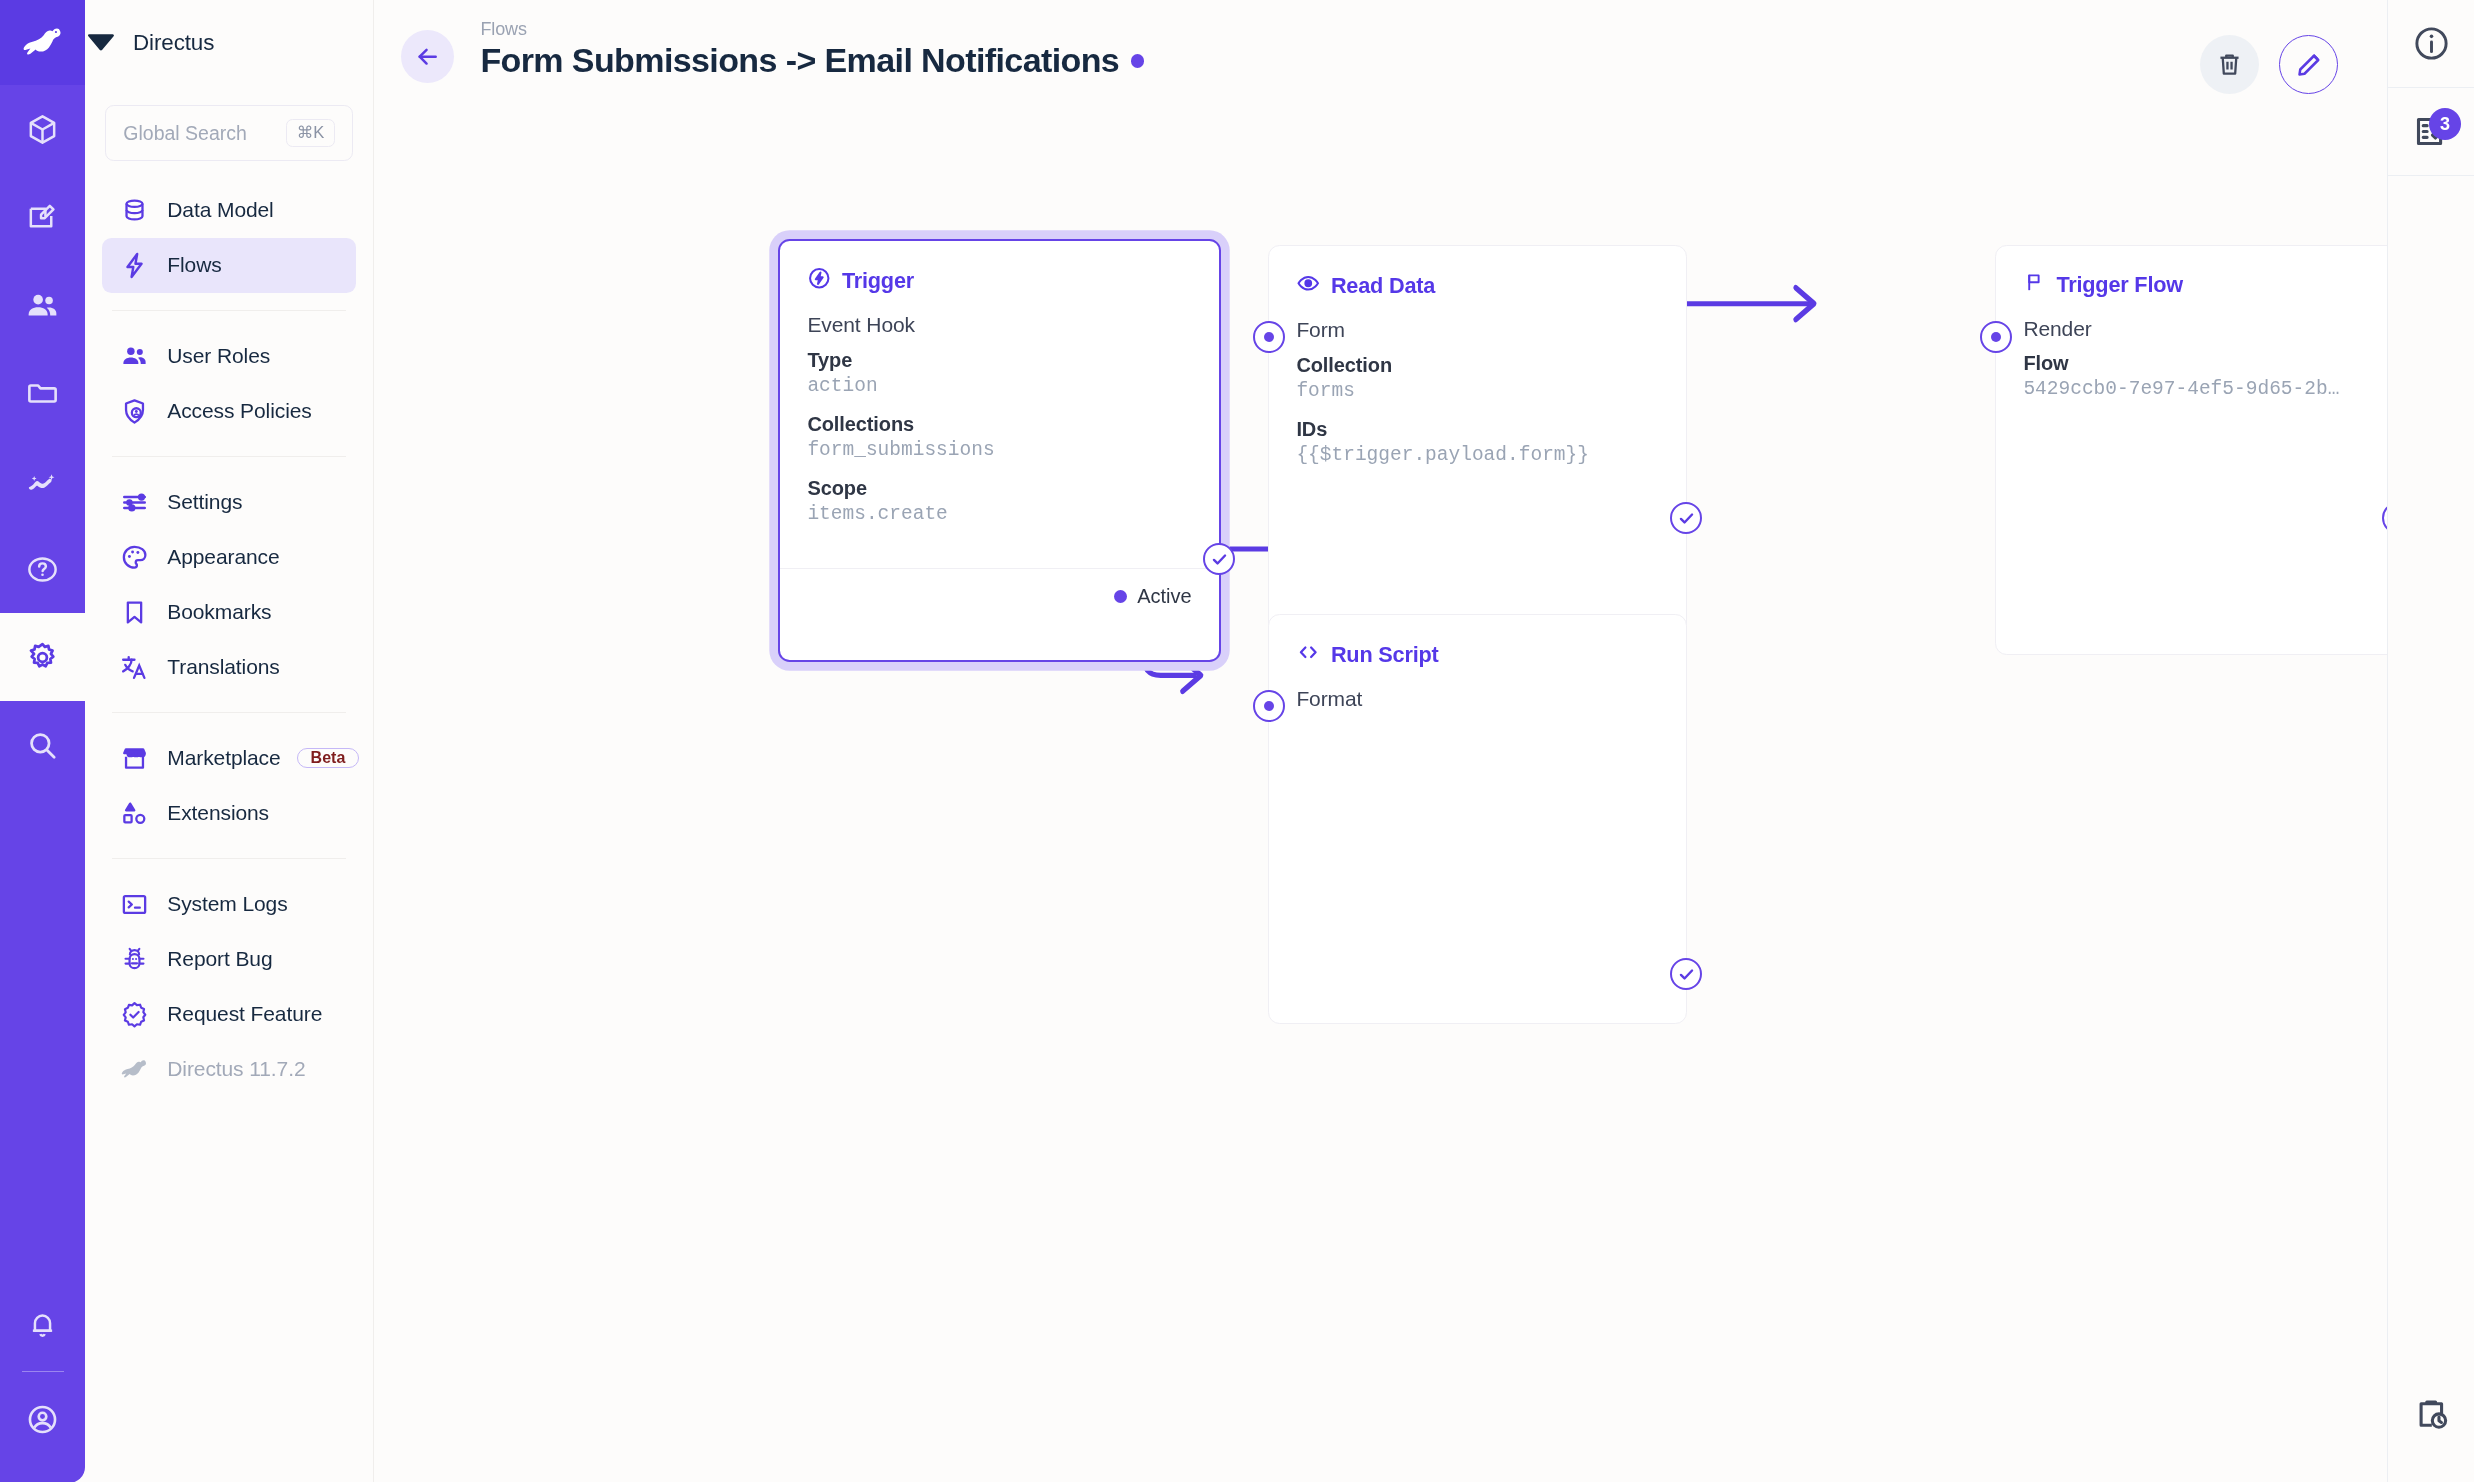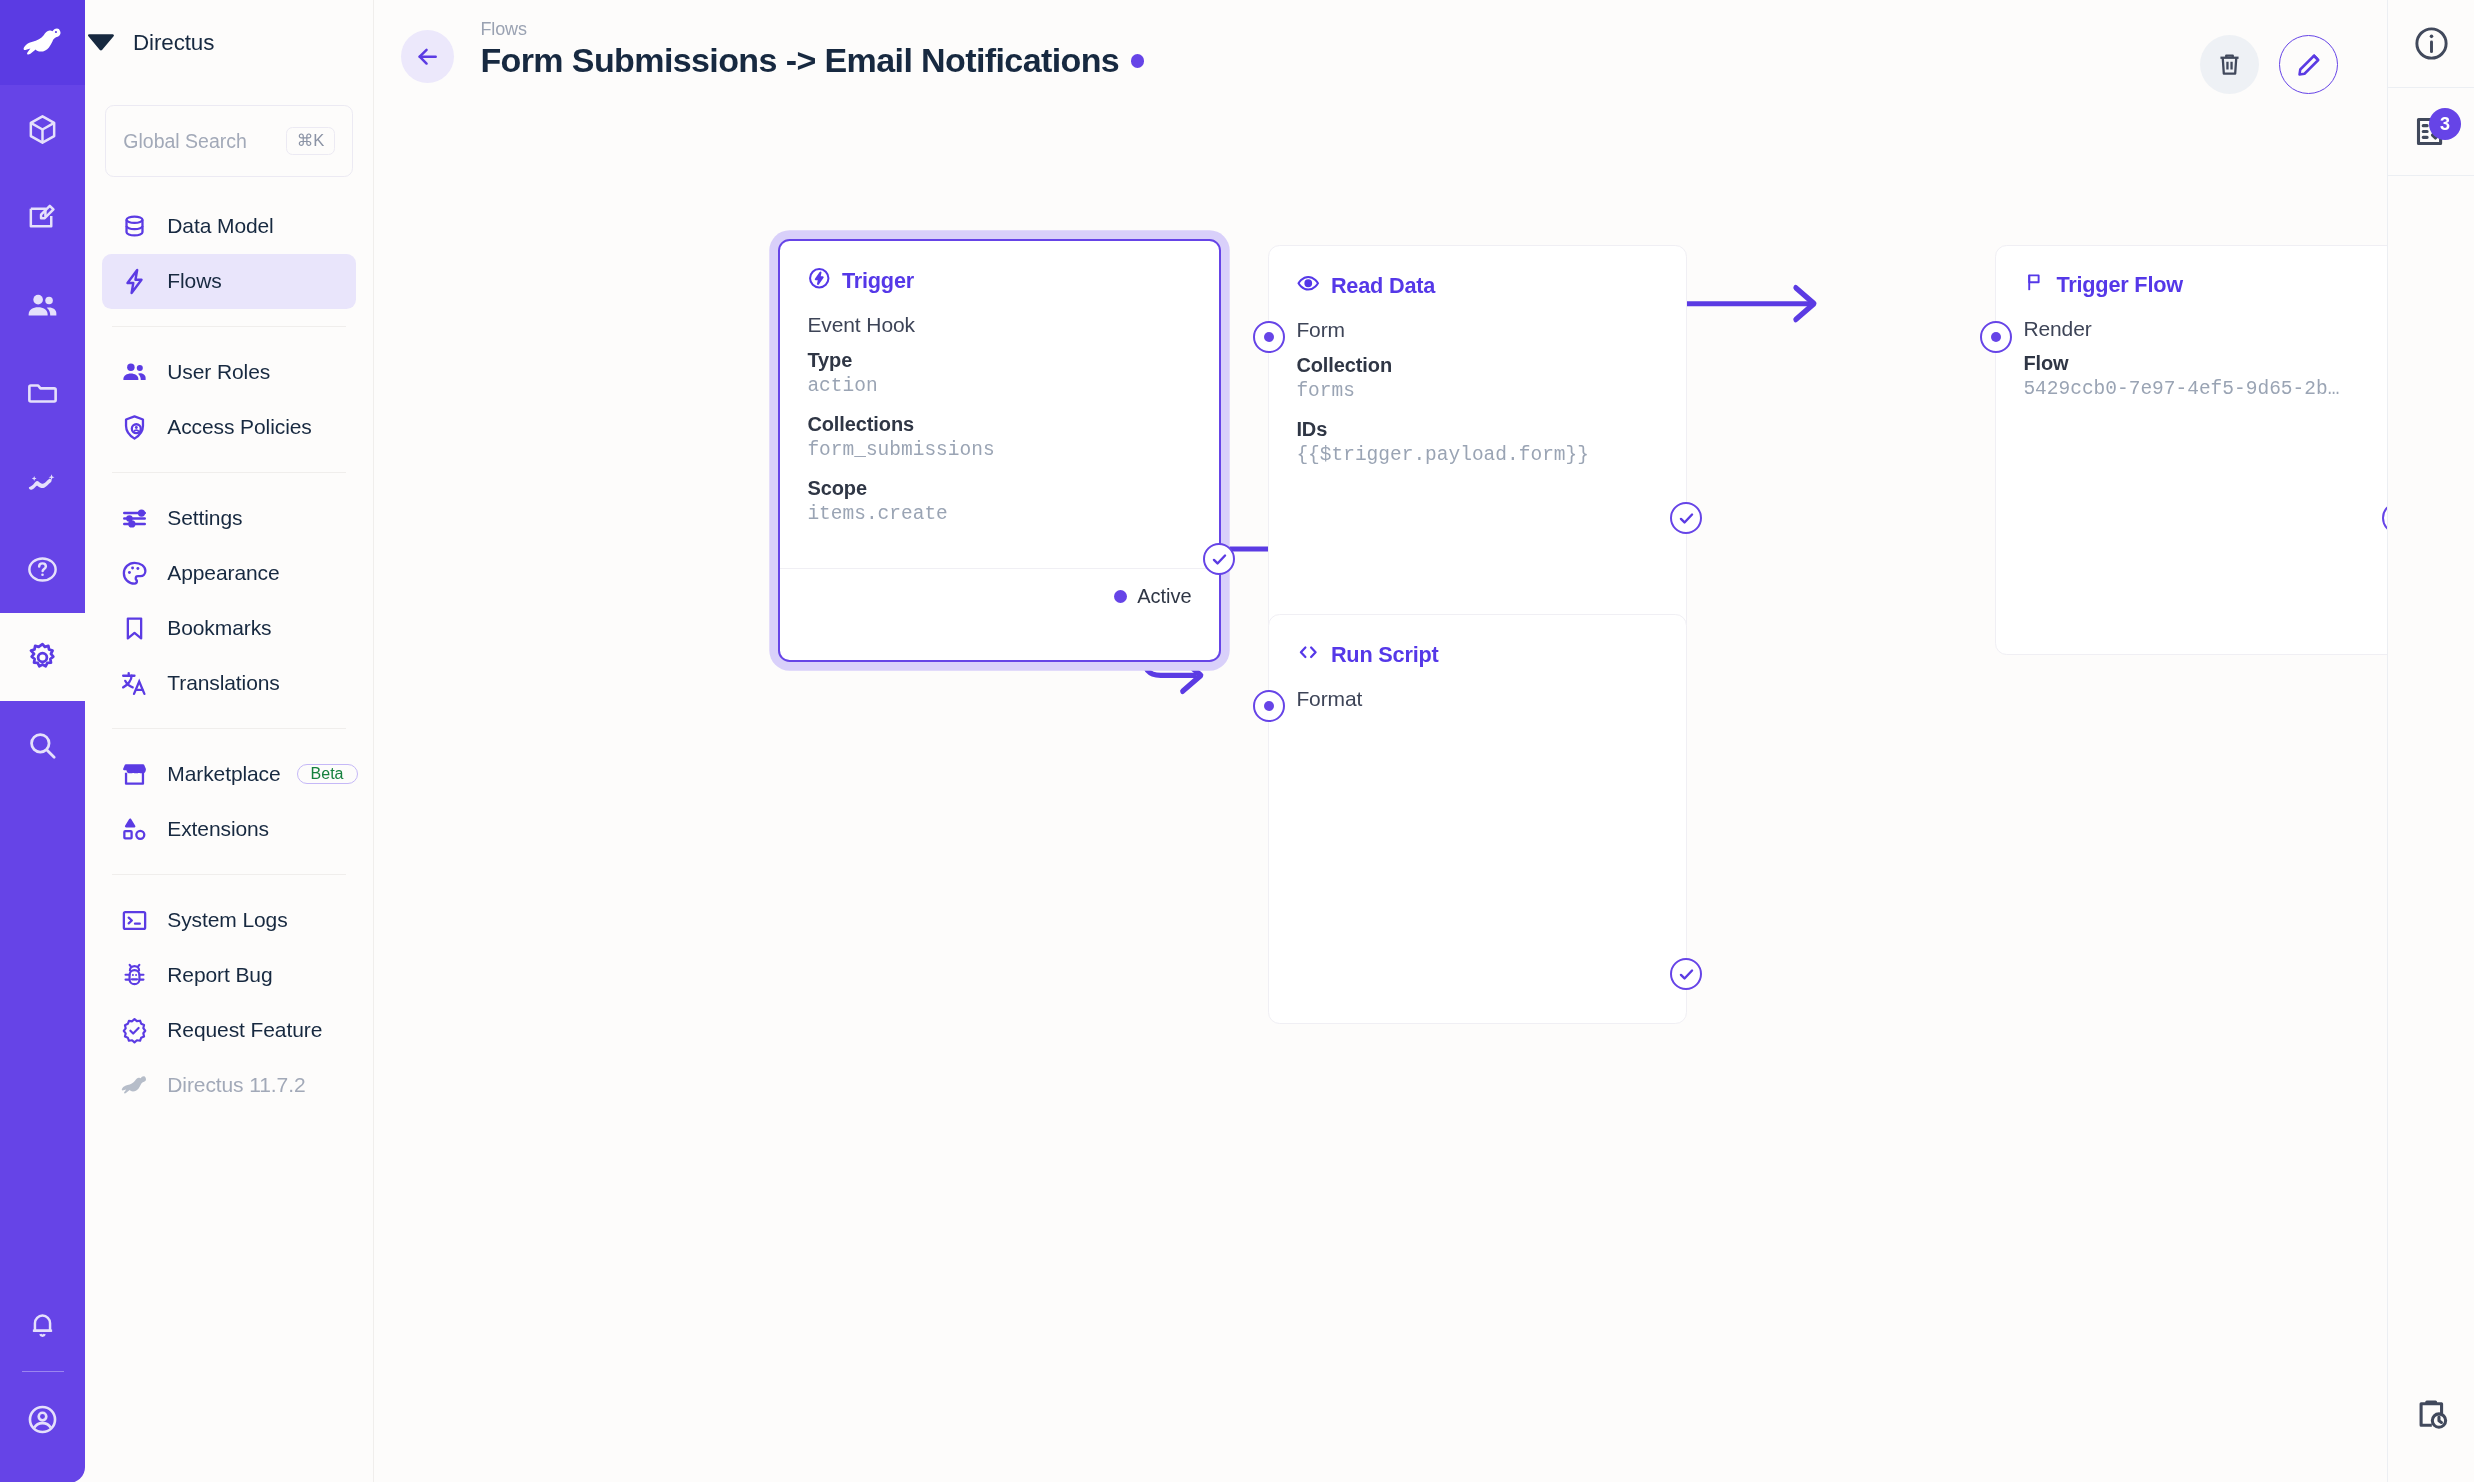--- a/index.html
+++ b/index.html
@@ -30,41 +30,41 @@
   .mod-bottom { padding-bottom: 24.5px; display:flex; flex-direction:column; align-items:center; }
 
   
   .nav-sidebar {
     width: 289px; flex: 0 0 289px; height: 1483px; background: #fdfcfb;
     padding: 0; position: relative; border-right: 0.7px solid #f0eeec;
   }
   .brand { height: 85px; display: flex; align-items: center; gap: 16px; }
   .brand-name { font-size: 22.4px; color: #172940; font-weight: 500; letter-spacing: -0.1px; }
   .search-box {
-    margin: 20px 20px 0 20px; height: 72px; border: 1.4px solid #eceaf3; border-radius: 8.7px;
+    margin: 20px 20px 0 20px; height: 56px; border: 1.4px solid #eceaf3; border-radius: 8.7px;
     display: flex; align-items: center; justify-content: space-between; padding: 0 17.3px;
   }
   .search-ph { font-size: 19.5px; color: #a2a9b8; }
   .kbd {
     border: 1.4px solid #eceaf3; border-radius: 6.5px; padding: 2.9px 9.4px;
     font-size: 16.6px; color: #8b93a5; min-width: 45px; text-align: center;
   }
   .nav-group { margin-top: 21.7px; padding: 0 17.3px; }
   .nav-item {
     display: flex; align-items: center; gap: 16px; height: 55px;
     padding: 0 16px; border-radius: 9.4px; cursor: pointer;
   }
   .nav-item.selected { background: #e9e5fb; }
   .nav-item .nav-label { font-size: 21px; color: #172940; letter-spacing: -0.1px; }
   .nav-item.muted .nav-label { color: #a2a9b8; }
   .nav-ico { width: 33px; height: 33px; display: flex; align-items: center; justify-content: center; flex: 0 0 33px; }
   .nav-sep { height: 1.4px; background: #f0eeec; margin: 17.3px 27.4px; }
   .badge-beta {
     margin-left: auto; border: 1.4px solid #c5b8f7; border-radius: 721px;
-    color: #15803d; font-size: 16px; padding: 0 13px;
+    color: #7f1d1d; font-size: 16px; padding: 0 13px; font-weight: bold;
   }
 
   
   .main { flex: 1 1 auto; position: relative; background: #fdfcfb; height: 1483px; }
   .header { height: 116px; display: flex; align-items: flex-start; position: relative; }
   .back-btn {
     width: 53px; height: 53px; border-radius: 50%; background: #ece8fb;
     display: flex; align-items: center; justify-content: center; margin: 30px 0 0 27.4px; flex: 0 0 53px;
   }
   .title-col { margin-left: 26px; margin-top: 19px; }

